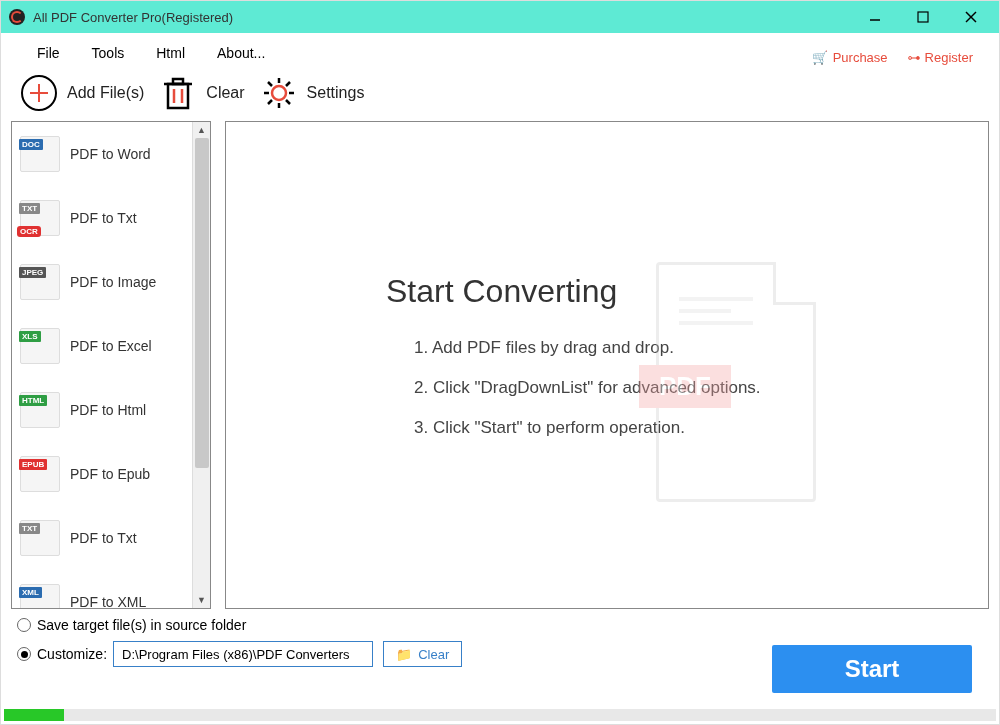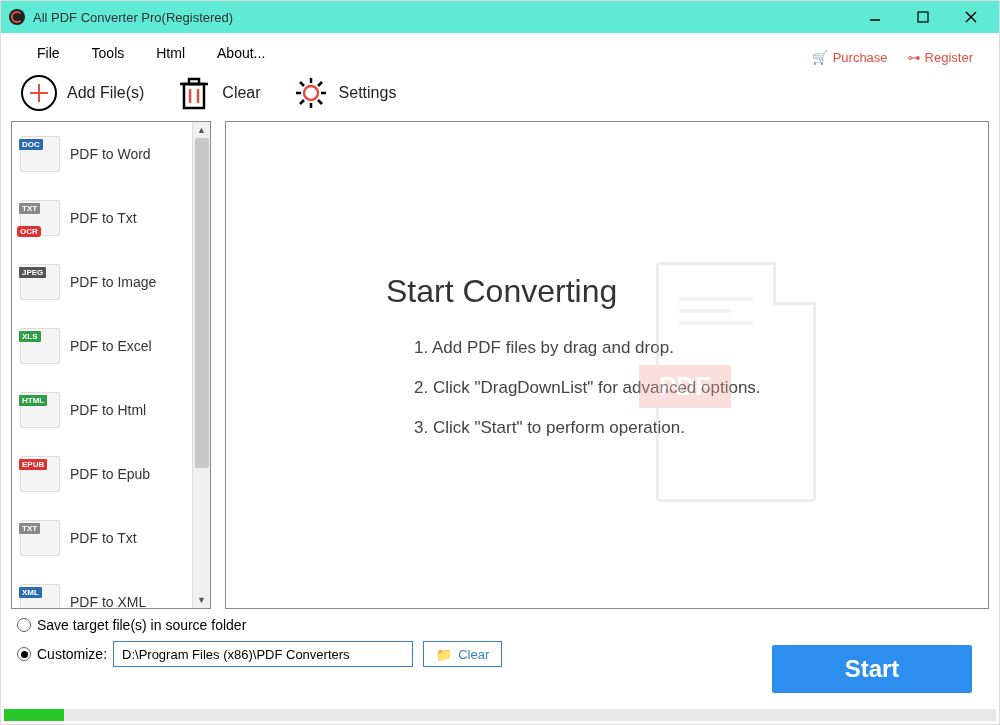--- a/index.html
+++ b/index.html
@@ -11,21 +11,21 @@
     .title-text { font-size: 13px; color: #333; flex: 1; }
     .win-controls { display: flex; gap: 24px; margin-right: 8px; }
     .win-btn { width: 24px; height: 24px; display: flex; align-items: center; justify-content: center; cursor: pointer; font-size: 14px; }
     
     .menubar { height: 32px; display: flex; align-items: flex-end; padding: 0 20px; }
     .menu-item { padding: 4px 16px; font-size: 14px; cursor: pointer; }
     .menu-spacer { flex: 1; }
     .purchase-link { color: #e74c3c; font-size: 13px; margin-right: 20px; cursor: pointer; display:flex;align-items:center;gap:4px;}
     .register-link { color: #e74c3c; font-size: 13px; cursor: pointer; display:flex;align-items:center;gap:4px;margin-right:6px;}
     
-    .toolbar { height: 56px; display: flex; align-items: center; padding: 0 20px; gap: 32px; }
+    .toolbar { height: 56px; display: flex; align-items: center; padding: 0 20px; gap: 16px; }
     .tool-btn { display: flex; align-items: center; gap: 10px; cursor: pointer; font-size: 16px; color: #222; }
     .tool-icon { width: 36px; height: 36px; border: 2.5px solid #000; border-radius: 50%; display: flex; align-items: center; justify-content: center; }
     
     .content-area { height: 488px; display: flex; padding: 0 10px 0 10px; }
     .sidebar { width: 200px; border: 1px solid #888; overflow-y: hidden; position: relative; margin-right: 14px; }
     .sidebar-list { padding-top: 0; }
     .sb-item { height: 64px; display: flex; align-items: center; padding: 0 8px; cursor: pointer; gap: 10px; }
     .sb-icon { width: 40px; height: 36px; background: #f5f5f5; border: 1px solid #ddd; border-radius: 2px; position: relative; display:flex;flex-direction:column;align-items:flex-start;}
     .sb-badge { font-size: 8px; color: #fff; padding: 1px 3px; border-radius: 1px; font-weight: bold; margin: 2px 0 0 -2px; }
     .sb-label { font-size: 14px; color: #333; }
@@ -40,21 +40,21 @@
     .bg-pdf-page { width: 100%; height: 100%; border: 3px solid #ccc; border-radius: 4px; position: relative; }
     .bg-pdf-page::before { content:""; position:absolute; top:-3px;right:-3px;width:40px;height:40px;background:#fff;border-bottom:3px solid #ccc;border-left:3px solid #ccc;}
     .bg-pdf-label { position: absolute; left: -20px; top: 100px; background: #f5a5a5; color: #fff; font-size: 26px; font-weight: bold; padding: 6px 20px; }
     .bg-pdf-lines { position:absolute; left:20px; top:32px; right:60px;}
     .bg-pdf-lines div { height:4px; background:#ddd; margin-bottom:8px;}
     
     .bottom-area { padding: 8px 16px 0 16px; }
     .option-row { display: flex; align-items: center; margin-bottom: 8px; font-size: 14px; }
     .radio { width: 14px; height: 14px; border: 1.5px solid #666; border-radius: 50%; margin-right: 6px; display:flex;align-items:center;justify-content:center;}
     .radio.checked::after { content:""; width:7px;height:7px;background:#000;border-radius:50%; }
-    .path-input { margin-left: 6px; width: 300px; height: 26px; border: 1px solid #3880c8; padding: 2px 8px; font-size: 13px; }
+    .path-input { margin-left: 6px; width: 260px; height: 26px; border: 1px solid #3880c8; padding: 2px 8px; font-size: 13px; }
     .browse-btn { margin-left: 10px; height: 26px; border: 1px solid #3880c8; padding: 0 12px; font-size: 13px; background: #fff; cursor: pointer; display:flex;align-items:center;gap:6px;color:#3880c8;}
     .start-btn { position:absolute; right: 28px; bottom: 32px; width: 200px; height: 48px; background: #2c8ff0; color: #fff; border: none; font-size: 24px; font-weight: bold; cursor: pointer; border-radius: 2px; }
     .progress-bar { position:absolute; bottom:4px; left:4px; right:4px; height: 12px; background: #e8e8e8; }
     .progress-fill { height: 100%; width: 6%; background: #28c828; }
     
     .plus-h { width: 18px; height: 2.5px; background: #e74c3c; position: absolute; }
     .plus-v { width: 2.5px; height: 18px; background: #e74c3c; position: absolute; }
     .minus { width: 18px; height: 2.5px; background: #e74c3c; }
   </style>
 </head>

